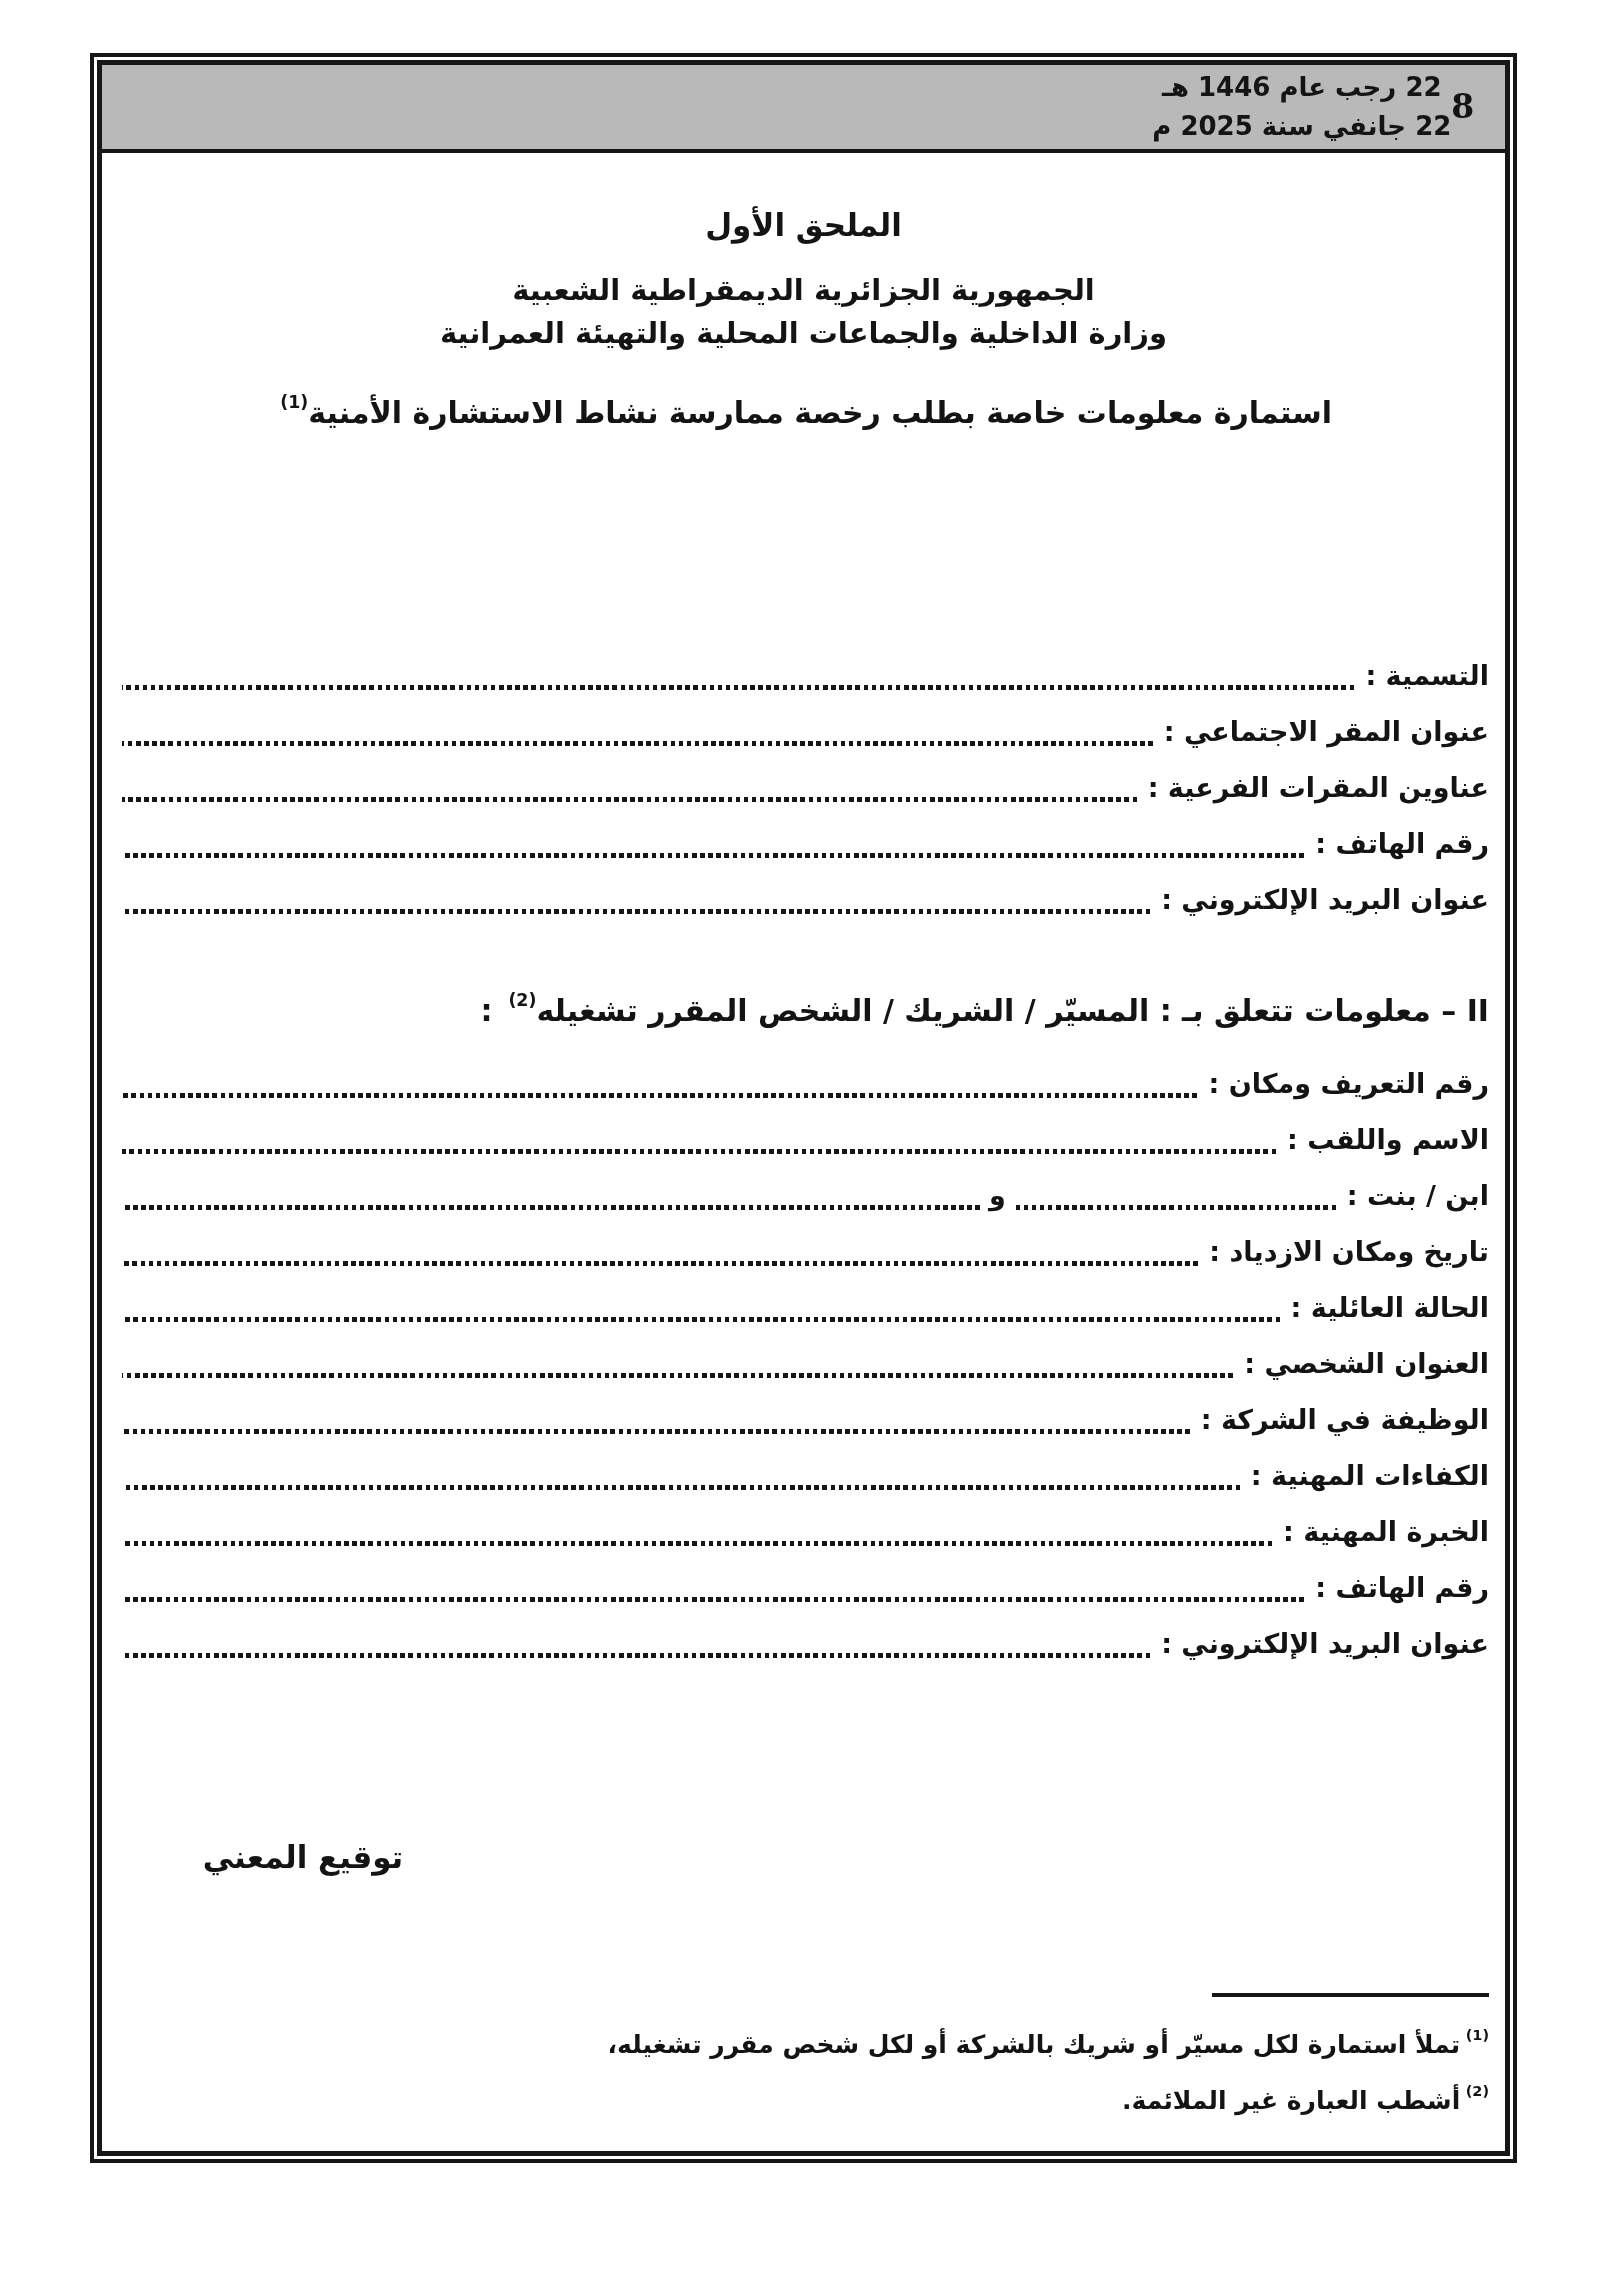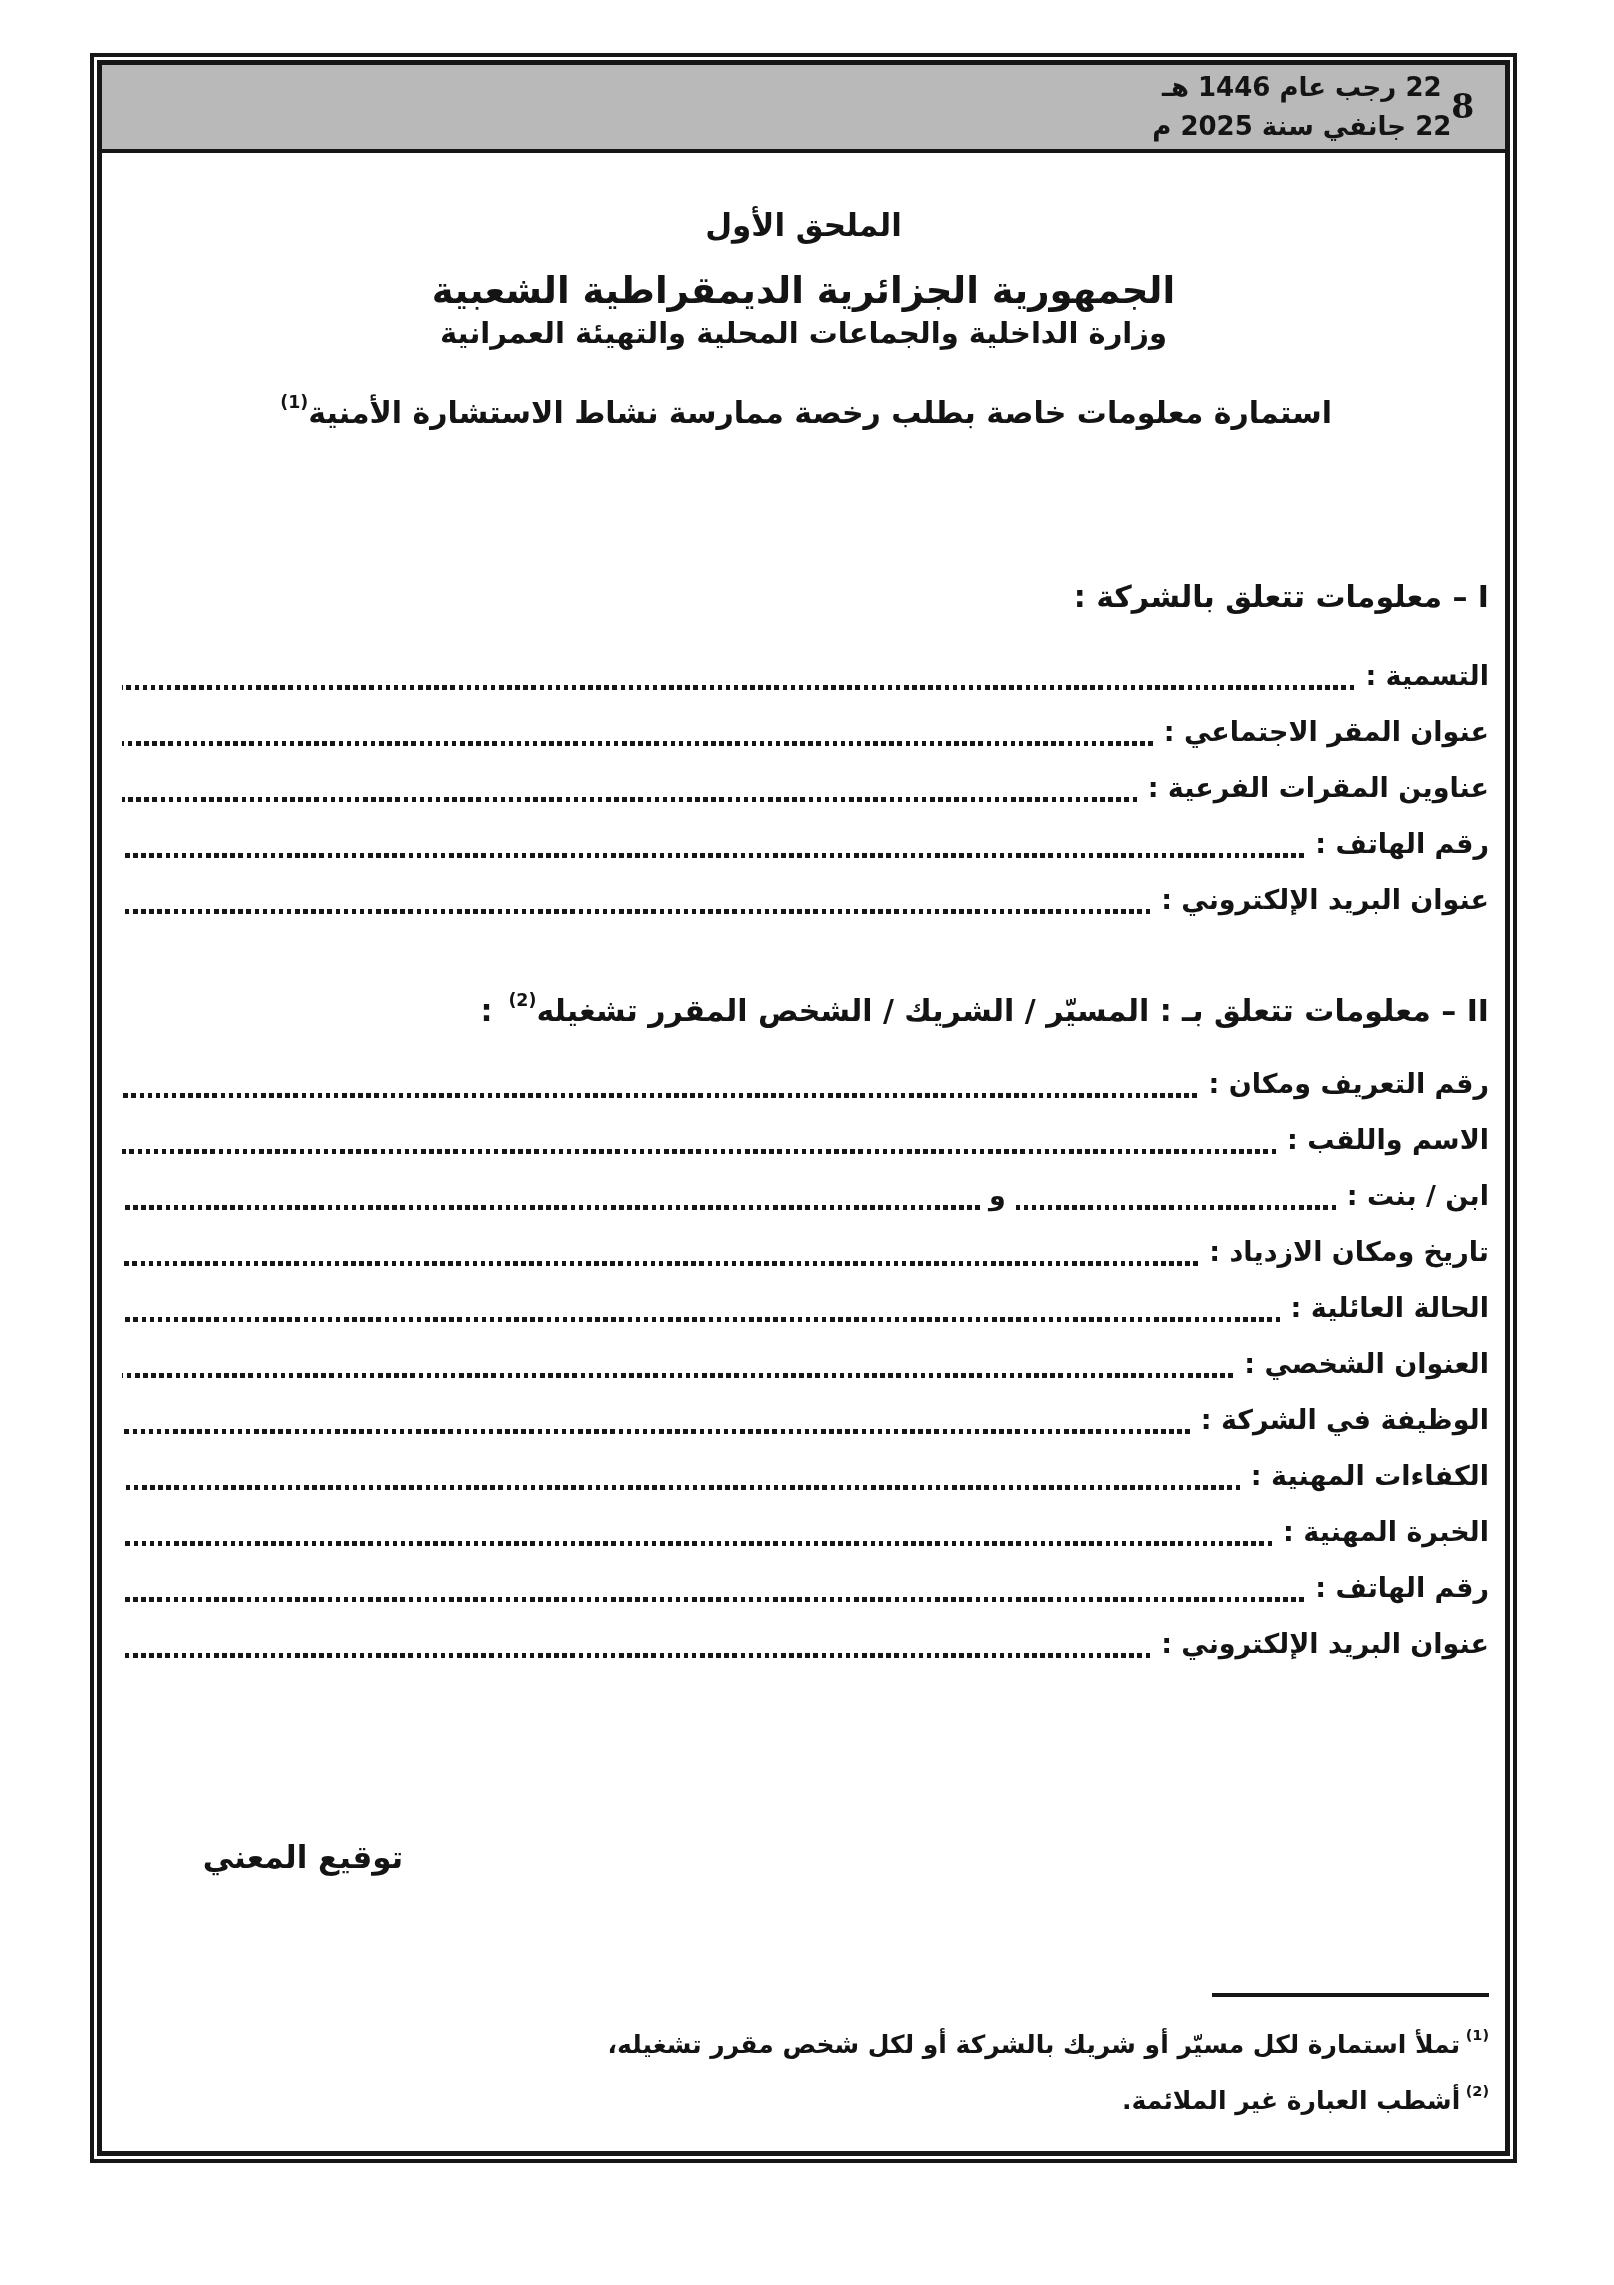--- a/index.html
+++ b/index.html
@@ -37,21 +37,21 @@
   .gz-title { flex:1; text-align:center; font-size:30px; letter-spacing:0; }
   .gz-dates { text-align:center; font-size:26px; line-height:1.5; padding-left:5.4px; }
   
   .content {
     position:relative; flex:1;
     direction:rtl;
     background:#ffffff;
   }
   .center-line { position:absolute; left:0; right:0; text-align:center; line-height:43px; }
   .annex-title   { top:51px;  font-size:31px; }
-  .republic-line { top:116px; font-size:37px; }
+  .republic-line { top:116px; font-size:29px; }
   .ministry-line { top:159px; font-size:29px; }
   .form-title    { top:232px; font-size:30px; }
   sup { font-size:0.58em; vertical-align:super; position:relative; top:-3.6px; margin-left:5.4px; }
   .pre { white-space:pre; }
   .sec-heading { position:absolute; right:16.3px; font-size:30px; line-height:43px; }
   .sec1 { top:422px; }
   .sec2 { top:830px; }
   .rows { position:absolute; right:16.3px; left:20px;text-align:right; }
   .rows1 { top:495px; }
   .rows2 { top:903px; }
@@ -92,21 +92,20 @@
 
       <div class="content">
 
         <div class="center-line annex-title">الملحق الأول</div>
         <div class="center-line republic-line">الجمهورية الجزائرية الديمقراطية الشعبية</div>
         <div class="center-line ministry-line">وزارة الداخلية والجماعات المحلية والتهيئة العمرانية</div>
         <div class="center-line form-title">
           <span>استمارة معلومات خاصة بطلب رخصة ممارسة نشاط الاستشارة الأمنية</span><sup>(1)</sup>
         </div>
 
-        <div class="sec-heading sec1">I – معلومات تتعلق بالشركة :</div>
 
         <div class="rows rows1">
 
             <div class="field-row">
               <span class="flabel">التسمية :</span>
 
               <span class="dots"></span>
             </div>
 
             <div class="field-row">

